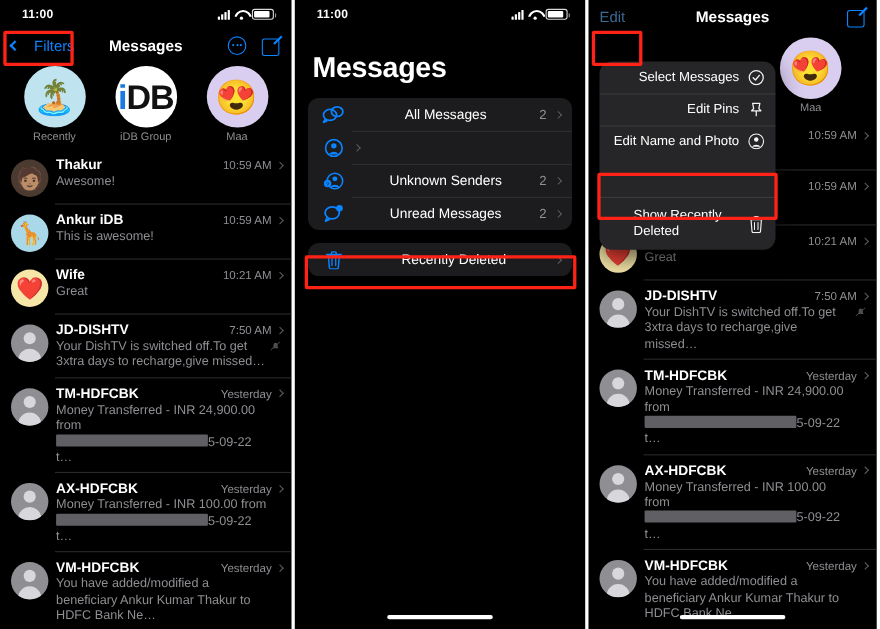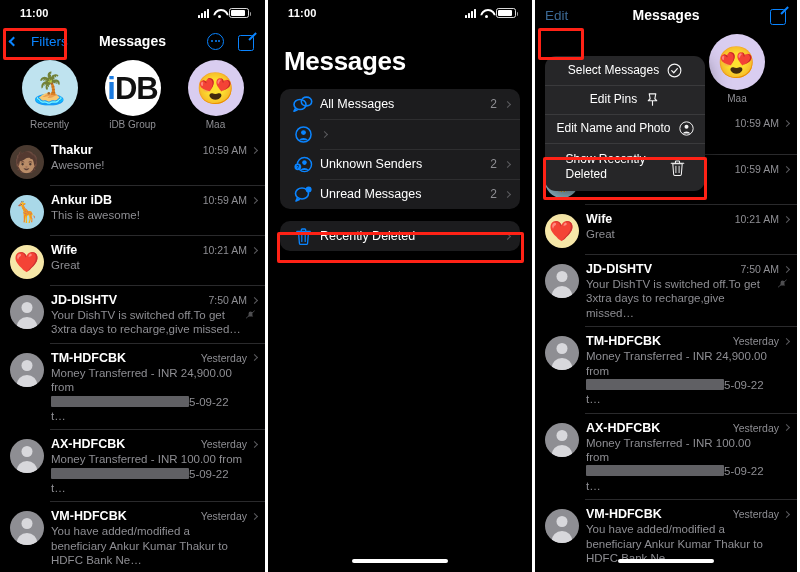--- a/index.html
+++ b/index.html
@@ -175,34 +175,34 @@
     margin: 0 12px; background:#1c1c1e; border-radius:10px; overflow:hidden;
   }
   .grow {
     display:flex; align-items:center; height:30px; padding: 0 10px 0 12px;
     position:relative;
   }
   .grow + .grow::before{
     content:""; position:absolute; left:40px; right:0; top:0; height:1px; background:#2e2e30;
   }
   .grow .gicon { width:22px; flex:0 0 22px; display:flex; align-items:center; justify-content:center; color:#0a84ff;}
-  .grow .glabel { color:#fff; font-size:12.5px; flex:1 1 auto; margin-left:6px;}
+  .grow .glabel { color:#fff; font-size:12.5px; flex:1 1 auto; margin-left:6px;text-align:center;}
   .grow .gcount { color:#8e8e93; font-size:12px; margin-right:8px;}
   .grow .chev-right { border-color:#5a5a5e; }
   .group.single { margin-top: 12px; }
 
   
   .p3 .navbar .nav-left { color:#3c6a96; }
   .menu {
     position:absolute; left:10px; top:56px; width:160px;
     background:#262628; border-radius:11px; overflow:hidden;
     box-shadow: 0 6px 22px rgba(0,0,0,.65); z-index:20;
   }
   .menu-item {
-    display:flex; align-items:center; justify-content:center;
+    display:flex; align-items:center; justify-content:flex-end;
     padding: 7px 10px; color:#fff; font-size:12px; position:relative;
     min-height:28px; line-height:1.25;
   }
   .menu-item + .menu-item::before{
     content:""; position:absolute; left:0; right:0; top:0; height:1px; background:#3a3a3c;
   }
   .menu-item .mi-ico { width:15px; height:15px; flex:0 0 15px; margin-left:8px; opacity:.95;}
   .menu-item .mi-ico svg { display:block; }
 
   
@@ -619,21 +619,21 @@
       <div class="menu-item">
         <span>Edit Name and Photo</span>
         <span class="mi-ico">
           <svg viewBox="0 0 18 18" width="15" height="15">
               <circle cx="9" cy="9" r="8" fill="none" stroke="#fff" stroke-width="1.2"></circle>
               <circle cx="9" cy="7" r="2.4" fill="#fff"></circle>
               <path d="M4.4 15a5 3.8 0 0 1 9.2 0" fill="#fff"></path>
             </svg>
         </span>
       </div>
-      <div class="menu-item" style="padding-top:9px;padding-bottom:9px;">
+      <div class="menu-item" style="padding-top:9px;padding-bottom:9px;margin-top:36px;">
         <span style="max-width:96px; display:inline-block;">Show Recently Deleted</span>
         <span class="mi-ico">
           <svg viewBox="0 0 15 17" width="15" height="16">
               <path d="M2.5 4h10l-.9 11.2a1.3 1.3 0 0 1-1.3 1.2H4.7a1.3 1.3 0 0 1-1.3-1.2L2.5 4z" fill="none" stroke="#fff" stroke-width="1.1"></path>
               <path d="M.8 3.4h13.4" stroke="#fff" stroke-width="1.1" stroke-linecap="round"></path>
               <path d="M5.3 3.2V1.9c0-.5.4-.9.9-.9h2.6c.5 0 .9.4.9.9v1.3" fill="none" stroke="#fff" stroke-width="1.1"></path>
               <path d="M5.8 6.6v6.8M9.2 6.6v6.8" stroke="#fff" stroke-width="1" stroke-linecap="round"></path>
             </svg>
         </span>
       </div>

